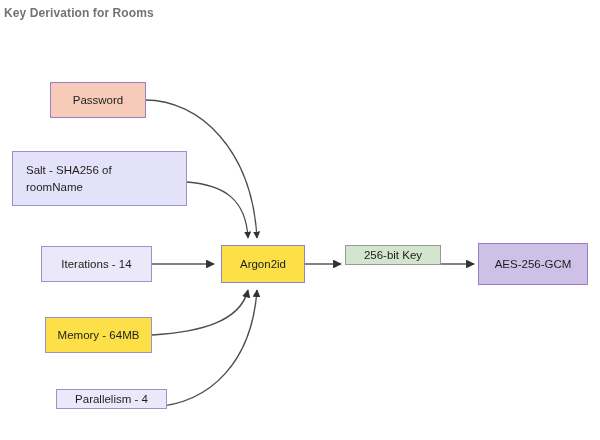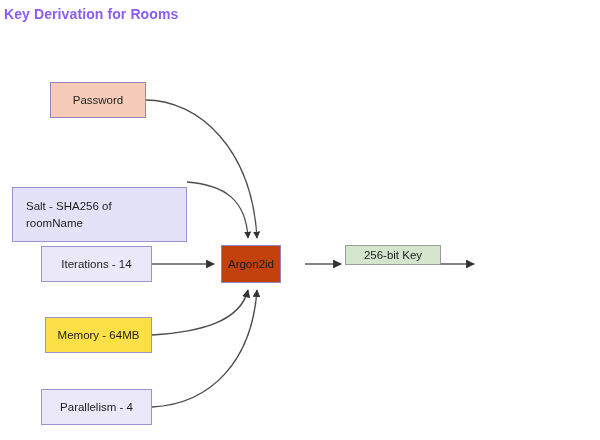--- a/index.html
+++ b/index.html
@@ -12,23 +12,23 @@
     width: 600px;
     height: 440px;
     background: #ffffff;
     overflow: hidden;
     font-family: "Liberation Sans", sans-serif;
   }
   #diagram-title {
     position: absolute;
     left: 4px;
     top: 6px;
-    font-size: 14px;
+    font-size: 12px;
     font-weight: bold;
-    color: #8b5cf6;
+    color: #737373;
     letter-spacing: 0.1px;
     white-space: nowrap;
   }
   svg#edges {
     position: absolute;
     left: 0;
     top: 0;
     width: 600px;
     height: 440px;
     pointer-events: none;
@@ -83,39 +83,42 @@
 
     <path d="M 305 264 L 341 264" fill="none" stroke="#5a5a5a" stroke-width="1.6" marker-end="url(#arrow)"></path>
 
     <path d="M 441 264 L 474 264" fill="none" stroke="#5a5a5a" stroke-width="1.6" marker-end="url(#arrow)"></path>
   </svg>
 
   <div class="node centered" style="left:50px; top:82px; width:96px; height:36px; background:#f6ccb8; border-color:#9a7fc4;">
     <span class="node-label">Password</span>
   </div>
 
-  <div class="node lefted" style="left:12px; top:151px; width:175px; height:55px; background:#e4e2f8; border-color:#9a93cf;margin-top:36px;">
+  <div class="node lefted" style="left:12px; top:151px; width:175px; height:55px; background:#e4e2f8; border-color:#9a93cf;">
     <span class="node-label">Salt - SHA256 of
 roomName</span>
   </div>
 
   <div class="node centered" style="left:41px; top:246px; width:111px; height:36px; background:#eae8f9; border-color:#9a93cf;">
     <span class="node-label">Iterations - 14</span>
   </div>
 
   <div class="node centered" style="left:45px; top:317px; width:107px; height:36px; background:#fde047; border-color:#9a93cf;">
     <span class="node-label">Memory - 64MB</span>
   </div>
 
-  <div class="node centered" style="left:41px; top:389px; width:111px; height:36px; background:#eae8f9; border-color:#9a93cf;">
+  <div class="node centered" style="left:56px; top:389px; width:111px; height:20px; background:#eae8f9; border-color:#9a93cf;">
     <span class="node-label">Parallelism - 4</span>
   </div>
 
-  <div class="node centered" style="left:221px; top:245px; width:60px; height:38px; background:#c2410c; border-color:#8f86c6;">
+  <div class="node centered" style="left:221px; top:245px; width:84px; height:38px; background:#fde047; border-color:#8f86c6;">
     <span class="node-label">Argon2id</span>
   </div>
 
   <div class="node centered" style="left:345px; top:245px; width:96px; height:20px; background:#d3e5cc; border-color:#9a9a9a;">
     <span class="node-label">256-bit Key</span>
   </div>
 
+  <div class="node centered" style="left:478px; top:243px; width:110px; height:42px; background:#cfc0e8; border-color:#9a7fc4;">
+    <span class="node-label">AES-256-GCM</span>
+  </div>
 
 </div>
 
 </body></html>

